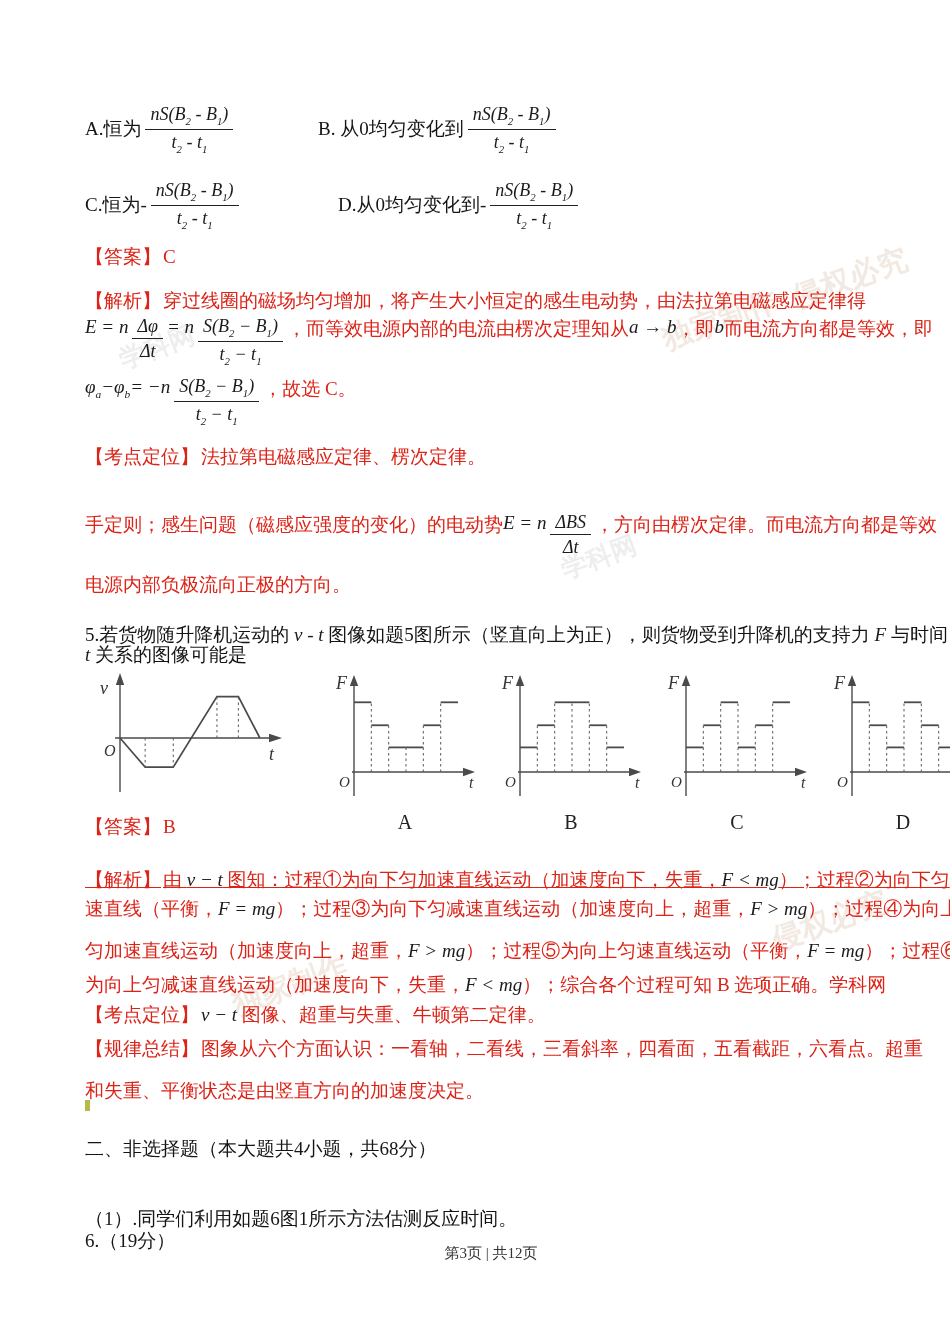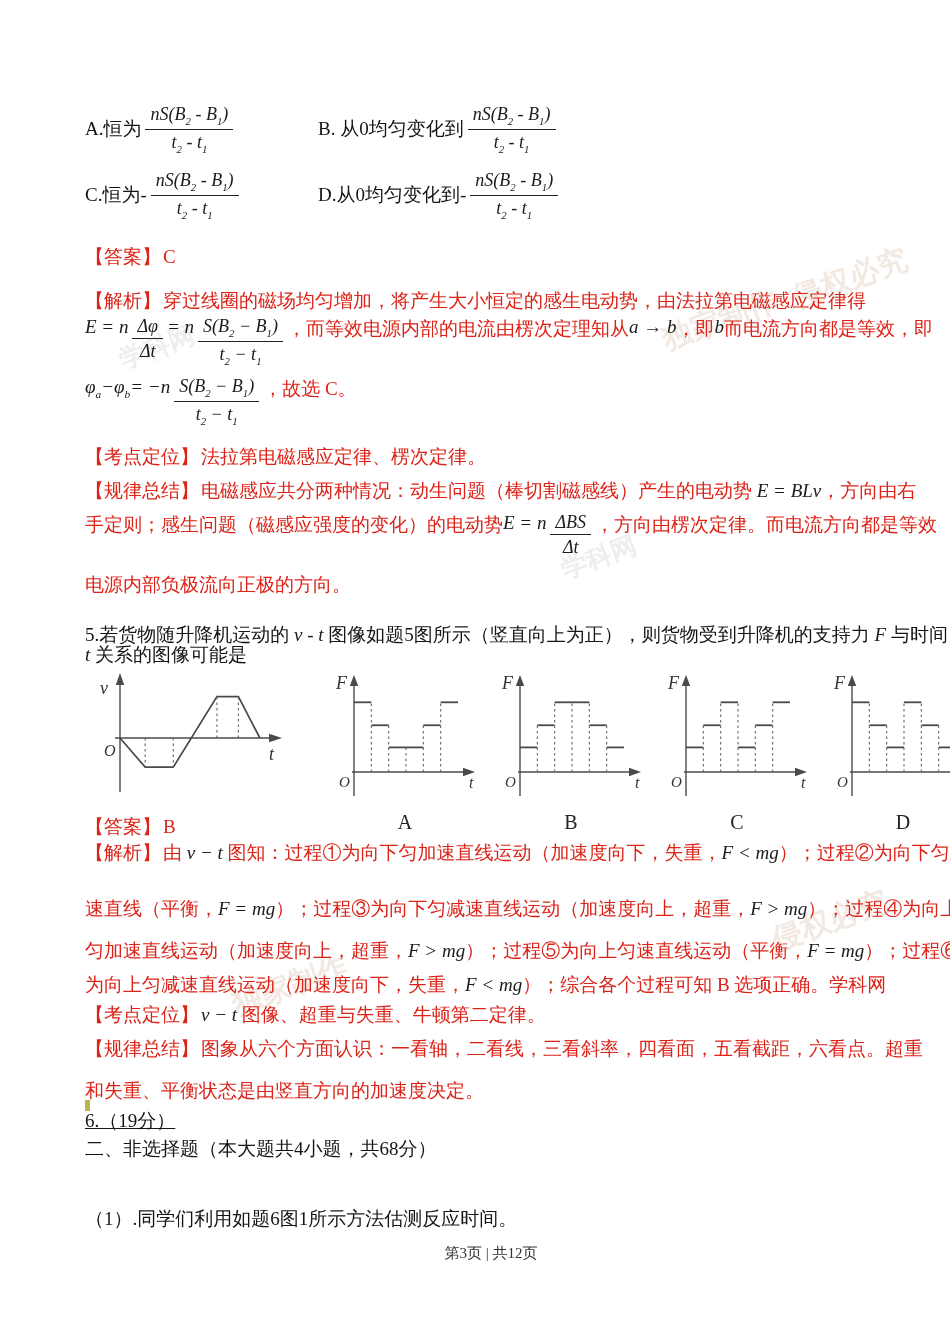--- a/index.html
+++ b/index.html
@@ -52,21 +52,21 @@
         </span>
       </div>
     <div class="opt-cell">
         <span class="tk-t">B. 从0均匀变化到</span>
         <span class="frac">
           <span class="fr-num"><span class="tk-v">nS(</span><span class="tk-v">B<sub>2</sub></span><span class="tk-v"> - </span><span class="tk-v">B<sub>1</sub></span><span class="tk-v">)</span></span>
           <span class="fr-den"><span class="tk-v">t<sub>2</sub></span><span class="tk-v"> - </span><span class="tk-v">t<sub>1</sub></span></span>
         </span>
       </div>
   </div>
-  <div class="line opt-row" style="top:170px;">
+  <div class="line opt-row" style="top:180px;gap:20px;">
     <div class="opt-cell">
         <span class="tk-t">C.恒为</span>
         <span class="tk-v"> - </span>
         <span class="frac">
           <span class="fr-num"><span class="tk-v">nS(</span><span class="tk-v">B<sub>2</sub></span><span class="tk-v"> - </span><span class="tk-v">B<sub>1</sub></span><span class="tk-v">)</span></span>
           <span class="fr-den"><span class="tk-v">t<sub>2</sub></span><span class="tk-v"> - </span><span class="tk-v">t<sub>1</sub></span></span>
         </span>
       </div>
     <div class="opt-cell">
         <span class="tk-t">D.从0均匀变化到</span>
@@ -107,21 +107,20 @@
       <span class="tk-v"> = −n</span>
       <span class="frac">
         <span class="fr-num"><span class="tk-v">S(</span><span class="tk-v">B<sub>2</sub></span><span class="tk-v"> − </span><span class="tk-v">B<sub>1</sub></span><span class="tk-v">)</span></span>
         <span class="fr-den"><span class="tk-v">t<sub>2</sub></span><span class="tk-v"> − </span><span class="tk-v">t<sub>1</sub></span></span>
       </span>
       <span class="tk-t">，故选 C。</span>
     </div>
 
   <p class="line red" style="top:444px;"><span class="lbl">【考点定位】</span><span><span class="tk-t">法拉第电磁感应定律、楞次定律。</span></span></p>
 
-  <p class="line red" style="top:478px;"><span class="lbl">【规律总结】</span><span><span class="tk-t">电磁感应共分两种情况：动生问题（棒切割磁感线）产生的电动势 </span><span class="tk-v">E = BLv</span><span class="tk-t">，方向由右</span></span></p>
   <div class="line red fline" style="top:512px;">
       <span class="tk-t">手定则；感生问题（磁感应强度的变化）的电动势 </span>
       <span class="tk-v">E = n</span>
       <span class="frac">
         <span class="fr-num"><span class="tk-v">ΔBS</span></span>
         <span class="fr-den"><span class="tk-v">Δt</span></span>
       </span>
       <span class="tk-t">，方向由楞次定律。而电流方向都是等效</span>
     </div>
   <p class="line red" style="top:572px;"><span class="tk-t">电源内部负极流向正极的方向。</span></p>
@@ -235,31 +234,31 @@
             <text x="6" y="17" font-size="18" font-style="italic" font-family="Liberation Serif, DejaVu Serif, serif" fill="#333">F</text>
             <text x="139" y="116" font-size="16" font-style="italic" font-family="Liberation Serif, DejaVu Serif, serif" fill="#333">t</text>
             <text x="9" y="115" font-size="15" font-style="italic" font-family="Liberation Serif, DejaVu Serif, serif" fill="#333">O</text>
           </svg></div>
       <div class="fig-label">D</div>
     </div>
   </div>
 
   <p class="line red" style="top:814px;"><span class="lbl">【答案】</span><span>B</span></p>
 
-  <p class="line red" style="top:840px;"><span class="lbl">【解析】</span><span><span class="tk-t">由 </span><span class="tk-v">v − t</span><span class="tk-t"> 图知：过程①为向下匀加速直线运动（加速度向下，失重，</span><span class="tk-v">F &lt; mg</span><span class="tk-t">）；过程②为向下匀</span></span></p>
+  <p class="line red" style="top:867px;text-decoration:underline;"><span class="lbl">【解析】</span><span><span class="tk-t">由 </span><span class="tk-v">v − t</span><span class="tk-t"> 图知：过程①为向下匀加速直线运动（加速度向下，失重，</span><span class="tk-v">F &lt; mg</span><span class="tk-t">）；过程②为向下匀</span></span></p>
   <p class="line red" style="top:896px;"><span class="tk-t">速直线（平衡，</span><span class="tk-v">F = mg</span><span class="tk-t">）；过程③为向下匀减速直线运动（加速度向上，超重，</span><span class="tk-v">F &gt; mg</span><span class="tk-t">）；过程④为向上</span></p>
   <p class="line red" style="top:938px;"><span class="tk-t">匀加速直线运动（加速度向上，超重，</span><span class="tk-v">F &gt; mg</span><span class="tk-t">）；过程⑤为向上匀速直线运动（平衡，</span><span class="tk-v">F = mg</span><span class="tk-t">）；过程⑥</span></p>
   <p class="line red" style="top:972px;"><span class="tk-t">为向上匀减速直线运动（加速度向下，失重，</span><span class="tk-v">F &lt; mg</span><span class="tk-t">）；综合各个过程可知 B 选项正确。学科网</span></p>
 
   <p class="line red" style="top:1002px;"><span class="lbl">【考点定位】</span><span><span class="tk-v">v − t</span><span class="tk-t"> 图像、超重与失重、牛顿第二定律。</span></span></p>
 
   <p class="line red" style="top:1036px;"><span class="lbl">【规律总结】</span><span><span class="tk-t">图象从六个方面认识：一看轴，二看线，三看斜率，四看面，五看截距，六看点。超重</span></span></p>
   <p class="line red" style="top:1078px;"><span class="tk-t">和失重、平衡状态是由竖直方向的加速度决定。</span></p>
 
   <div class="tick"></div>
 
   <p class="line" style="top:1136px;">二、非选择题（本大题共4小题，共68分）</p>
-  <p class="line" style="top:1108px;text-decoration:underline;">6.（19分）</p>
+  <p class="line" style="top:1228px;">6.（19分）</p>
   <p class="line" style="top:1206px;">（1）.同学们利用如题6图1所示方法估测反应时间。</p>
 
   <div class="footer"><span>第3页 | 共12页</span></div>
 
 </div>
 
 </body></html>

